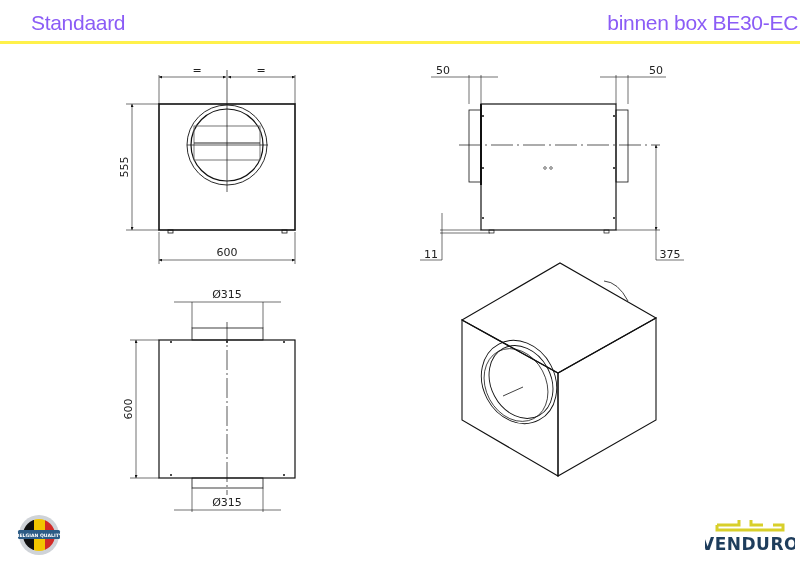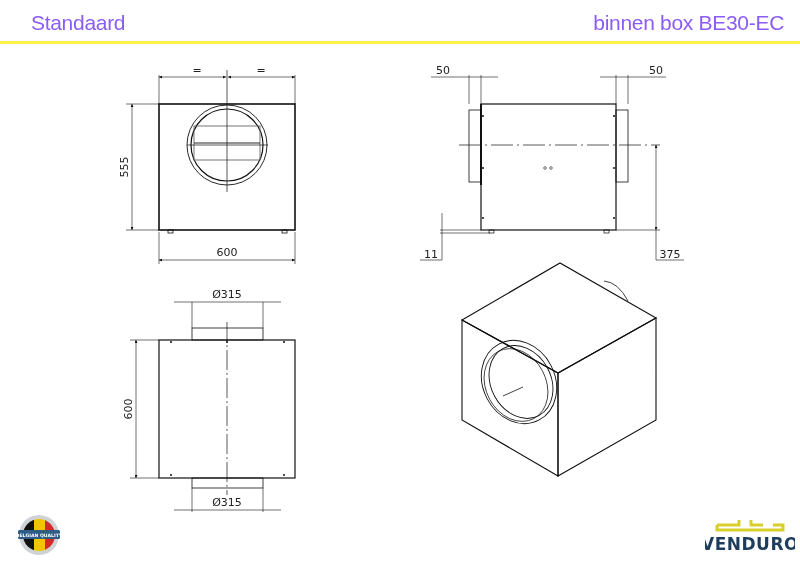--- a/index.html
+++ b/index.html
@@ -1,19 +1,19 @@
 <!DOCTYPE html>
 <html><head>
 <meta charset="utf-8">
 <style>
   html,body{margin:0;padding:0;background:#fff;}
   body{width:800px;height:566px;position:relative;overflow:hidden;font-family:"Liberation Sans","DejaVu Sans",sans-serif;}
   .hdr-title{position:absolute;top:11px;font-size:21px;color:#8b5cf6;font-family:Liberation Sans, sans-serif;letter-spacing:-0.3px;}
   #title-left{left:31px;}
-  #title-right{right:16px;text-align:center;}
+  #title-right{right:2px;text-align:center;}
   .rule{position:absolute;left:0;top:41px;width:800px;height:3px;background:#fff14a;}
   svg.drawing{position:absolute;left:0;top:0;}
   .dim{font-family:"DejaVu Sans","Liberation Sans",sans-serif;font-size:11px;fill:#222;}
   .logo-left{position:absolute;left:16px;top:513px;width:46px;height:46px;}
   .logo-right{position:absolute;left:705px;top:513px;width:90px;height:45px;}
   .brand-text{font-family:"DejaVu Sans","Liberation Sans",sans-serif;font-weight:bold;font-size:17px;fill:#1e3d5c;letter-spacing:0.5px;}
 </style>
 </head>
 <body>
 

